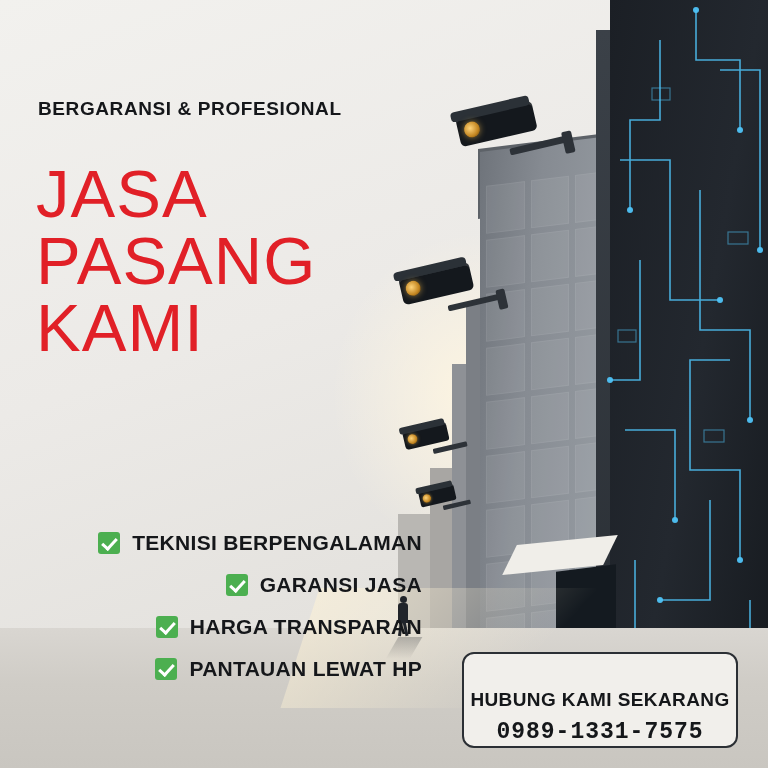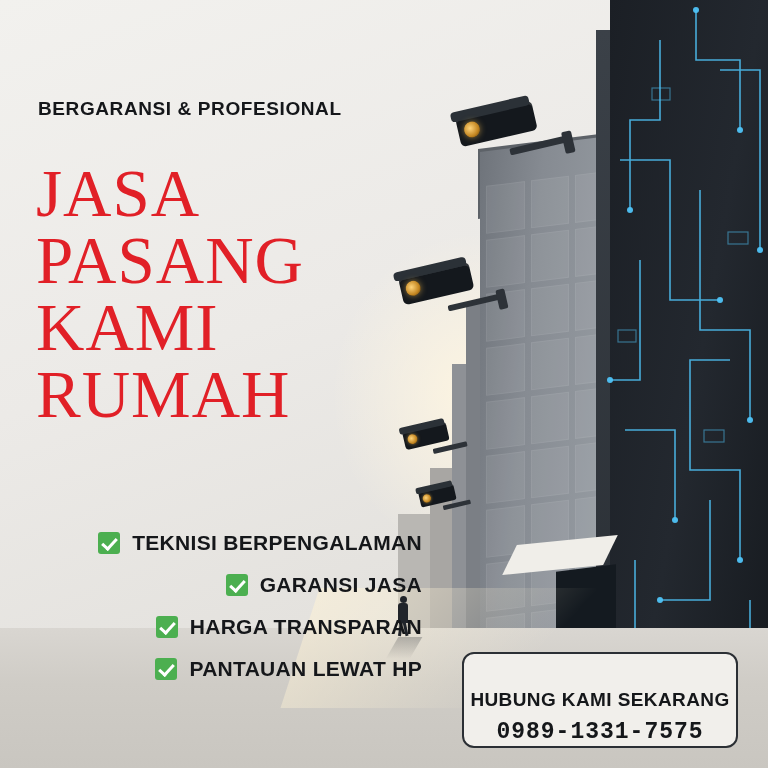--- a/index.html
+++ b/index.html
@@ -193,21 +193,21 @@
     font-size: 19px;
     font-weight: bold;
     letter-spacing: 0.6px;
     color: #15171a;
   }
   .headline {
     position: absolute;
     left: 36px;
     top: 160px;
     width: 420px;
-    font-family: Liberation Serif, serif;
+    font-family: Liberation Sans, sans-serif;
     font-size: 67px;
     line-height: 1.0;
     letter-spacing: 1px;
     color: #e12027;
   }
   .headline span { display: block; }
 
   .features {
     position: absolute;
     left: 82px;
@@ -405,21 +405,20 @@
       <div class="leg1"></div>
       <div class="leg2"></div>
   </div>
 
   <div class="eyebrow">BERGARANSI &amp; PROFESIONAL</div>
 
   <div class="headline">
     <span>JASA</span>
     <span>PASANG</span>
     <span>KAMI</span>
-    <span>RUMAH</span>
   </div>
 
   <div class="features">
     <div class="feature">
       <span class="check"></span>
       <span class="feature-label">TEKNISI BERPENGALAMAN</span>
     </div>
     <div class="feature">
       <span class="check"></span>
       <span class="feature-label">GARANSI JASA</span>

